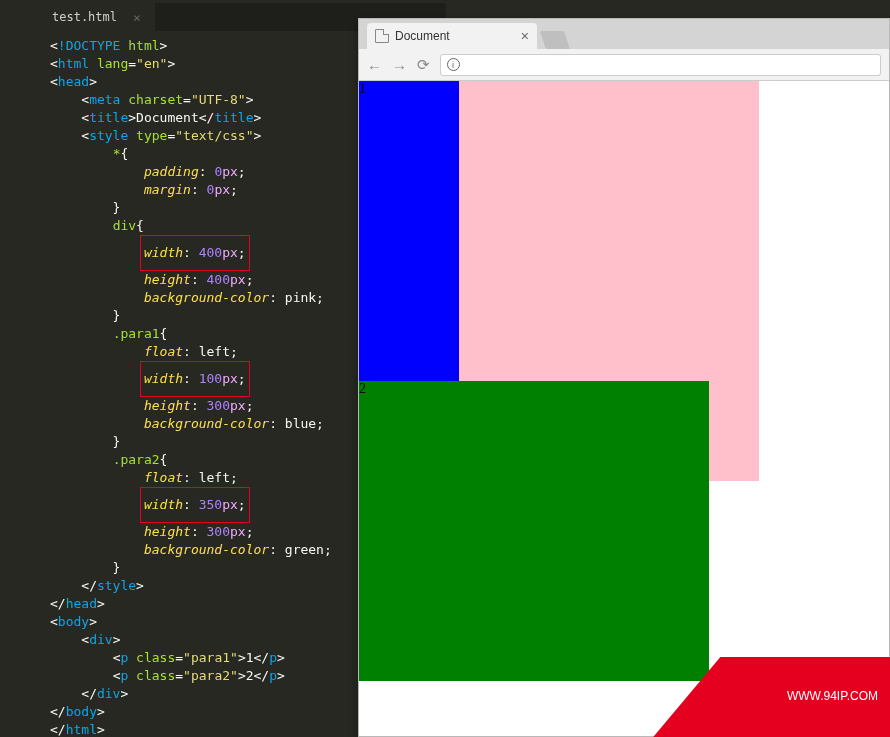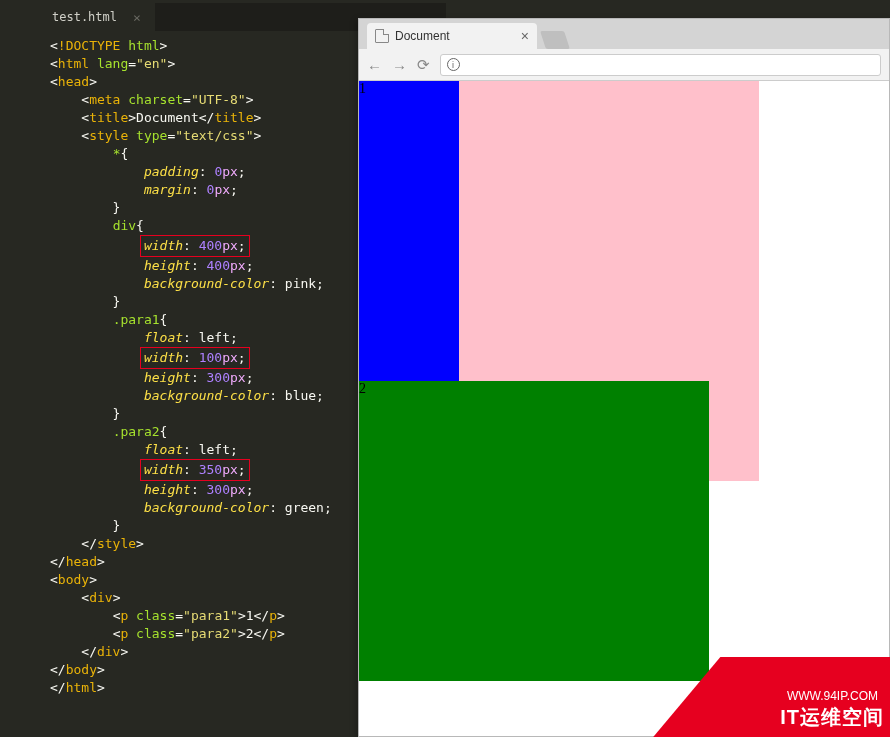--- a/index.html
+++ b/index.html
@@ -35,33 +35,33 @@
   gap: 16px;
 }
 .tab .close { color: #6b6b64; font-size: 13px; cursor: pointer; }
 .code {
   padding: 6px 12px;
   font-size: 13px;
   line-height: 18px;
   color: #f8f8f2;
   white-space: pre;
 }
-.tag { color: #eab308; }
+.tag { color: #0ea5e9; }
 .attr { color: #a6e22e; }
 .str { color: #e6db74; }
 .txt { color: #f8f8f2; }
 .prop { color: #fde047; font-style: italic; text-align: center; }
 .num { color: #ae81ff; }
 .unit { color: #f0abfc; }
 .sel { color: #a6e22e; }
 .ang { color: #f8f8f2; }
 .hlbox {
   border: 1px solid #e6001f;
   display: inline-block;
-  padding: 1px 3px;
+  padding: 8px 3px;
   margin-left: -4px;
 }
 
 
 .browser {
   position: absolute;
   left: 358px; top: 18px;
   width: 532px; height: 719px;
   background: #fff;
   border: 1px solid #b8b8b8;
@@ -187,14 +187,13 @@
   <div class="viewport">
     <div class="pink-div"></div>
     <div class="blue-p">1</div>
     <div class="green-p">2</div>
   </div>
 </div>
 
 <div class="wm">
   <div class="wm-tri"></div>
   <div class="wm-line1">WWW.94IP.COM</div>
-  <div class="wm-line2">IT运维空间</div>
 </div>
 
 </body></html>

